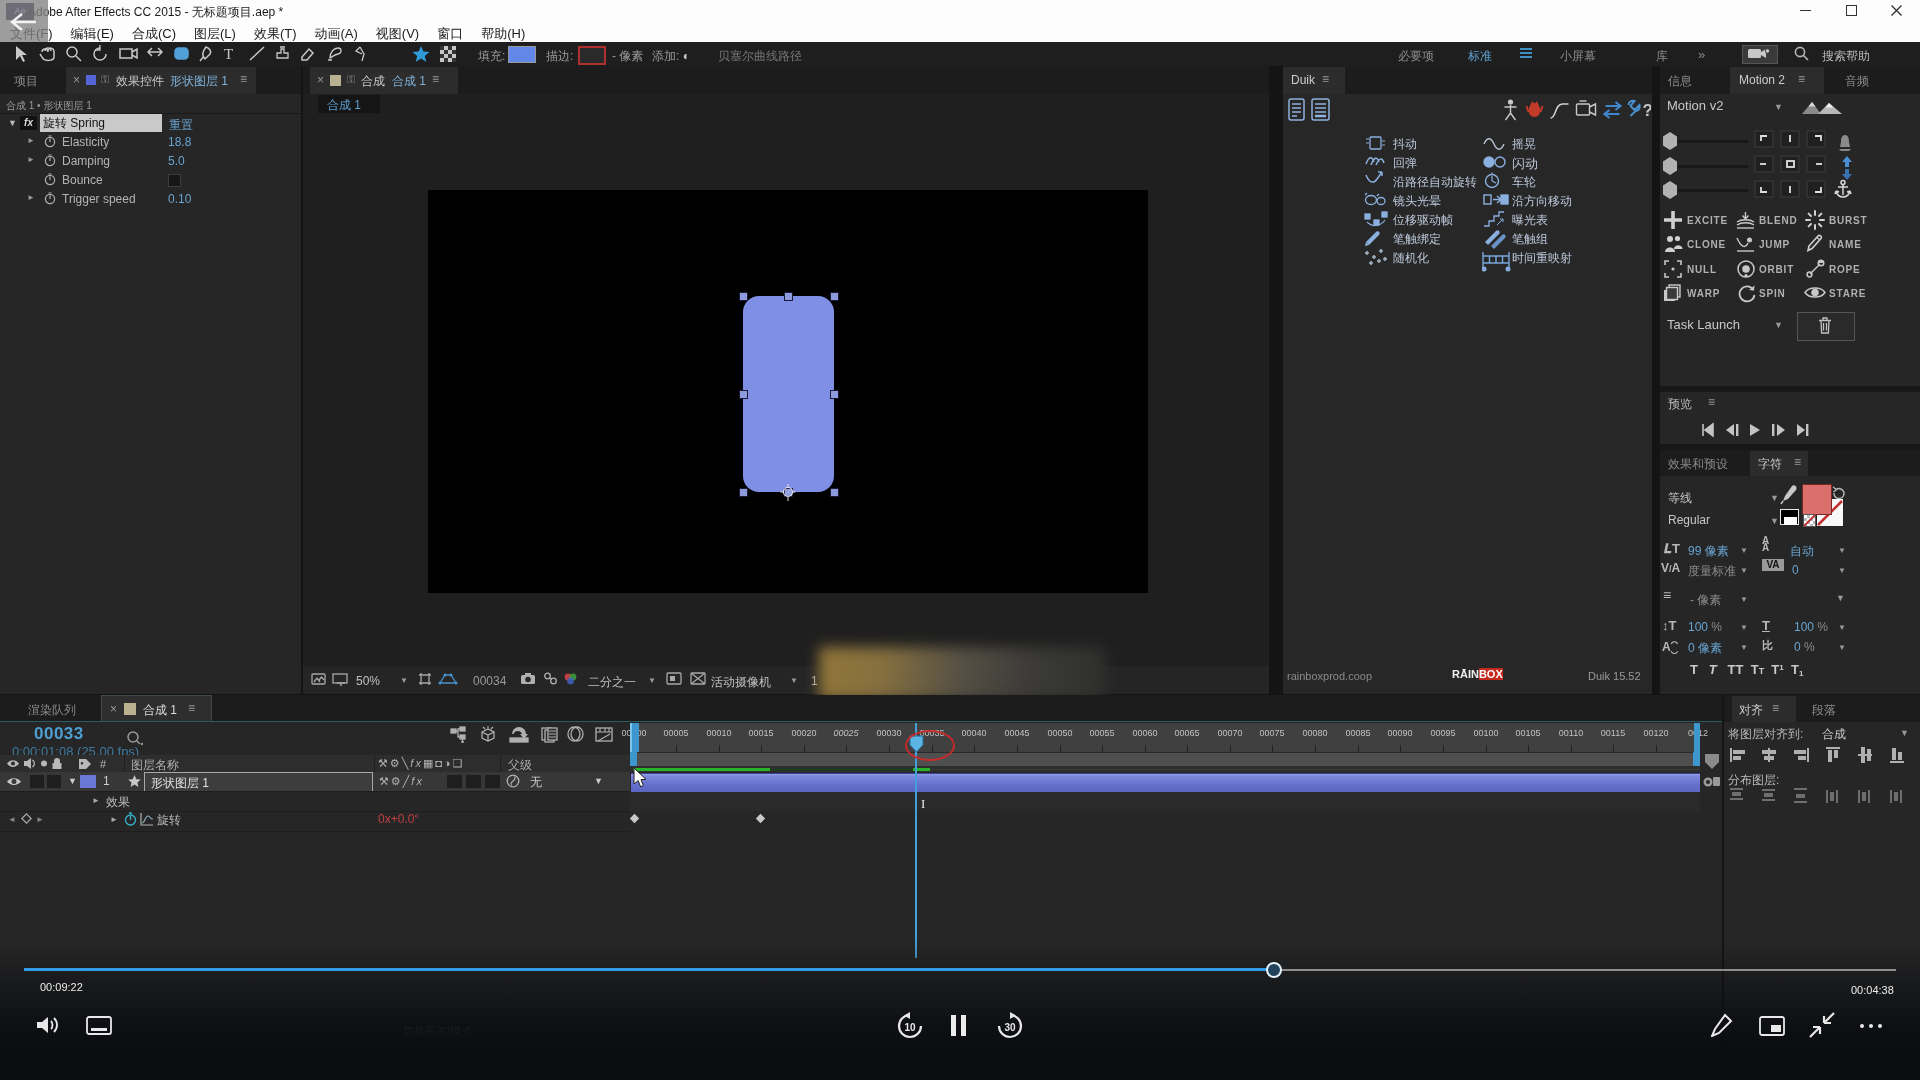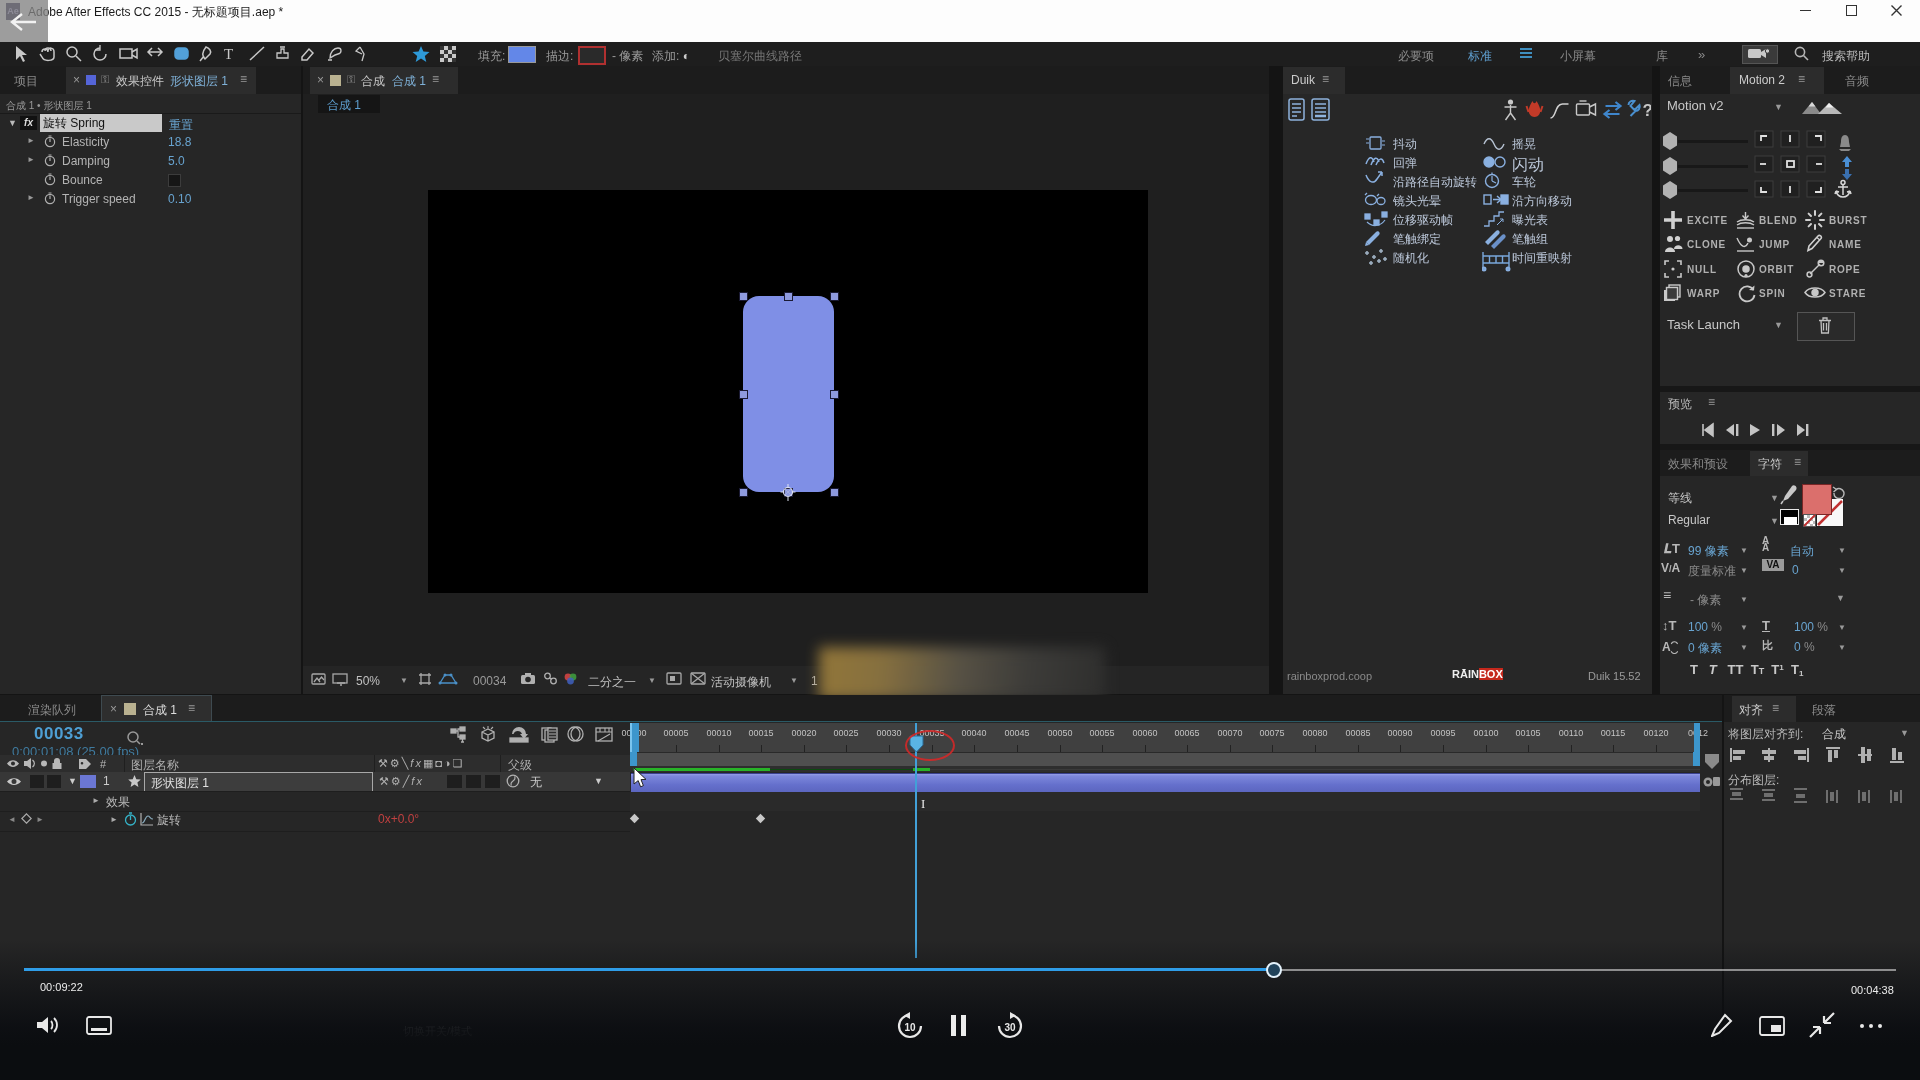--- a/index.html
+++ b/index.html
@@ -8,29 +8,32 @@
 .t{position:absolute;white-space:nowrap;}
 .dim{color:#8a8a8a;}
 .val{color:#68a3cf;}
 svg{display:block;}
 </style>
 </head>
 <body>
 <div id="stage">
 
 <div class="abs" style="left:0;top:0;width:1920px;height:42px;background:#fdfdfd;"></div>
-<div class="t" style="left:6px;top:3px;width:14px;height:17px;background:#2a2550;color:#b5aee4;font-size:9px;font-weight:bold;text-align:center;line-height:17px;">Ae</div>
+<div class="t" style="left:6px;top:3px;width:28px;height:17px;background:#2a2550;color:#b5aee4;font-size:9px;font-weight:bold;text-align:center;line-height:17px;">Ae</div>
 <div class="t" style="left:28px;top:4px;font-size:12px;color:#1a1a1a;">Adobe After Effects CC 2015 - 无标题项目.aep *</div>
 
 <div class="t" style="left:1800px;top:10px;width:11px;height:1px;background:#333;"></div>
 <div class="t" style="left:1846px;top:5px;width:9px;height:9px;border:1.5px solid #333;"></div>
 <svg class="abs" style="left:1891px;top:5px" width="11" height="11" viewBox="0 0 11 11">
       <path d="M0.5 0.5 L10.5 10.5 M10.5 0.5 L0.5 10.5" stroke="#333" stroke-width="1.4"></path>
     </svg>
 
+<div class="t" id="menus" style="left:10px;top:25px;font-size:13px;color:#1a1a1a;letter-spacing:0;">
+<span style="margin-right:18px;">文件(F)</span><span style="margin-right:18px;">编辑(E)</span><span style="margin-right:18px;">合成(C)</span><span style="margin-right:18px;">图层(L)</span><span style="margin-right:18px;">效果(T)</span><span style="margin-right:18px;">动画(A)</span><span style="margin-right:18px;">视图(V)</span><span style="margin-right:18px;">窗口</span><span>帮助(H)</span>
+</div>
 
 <div class="abs" style="left:0;top:0;width:48px;height:43px;background:rgba(130,130,130,0.78);"></div>
 <svg class="abs" style="left:8px;top:12px" width="30" height="20" viewBox="0 0 30 20">
       <path d="M14 2 L4 10 L14 18 M4 10 L28 10" stroke="#f2f2f2" stroke-width="2.4" fill="none"></path>
     </svg>
 
 <div class="abs" style="left:0;top:42px;width:1920px;height:24px;background:#1e1e1e;"></div>
 <div id="tools">
 <svg class="abs" style="left:12px;top:44px" width="760" height="20" viewBox="0 0 760 20" fill="none" stroke="#c8c8c8" stroke-width="1.5">
   <path d="M4 2 L4 16 L8 12 L11 18 L13 17 L10 11 L15 11 Z" fill="#c8c8c8" stroke="none"></path>
@@ -321,21 +324,21 @@
           </g>
       <g stroke-width="1.4">
             <path d="M1 122 L27 122 M1 129 L27 129 M1 118 L1 133 M27 118 L27 133 M7.5 122 L7.5 129 M14 122 L14 129 M20.5 122 L20.5 129" stroke="#7aa8dc"></path>
             <circle cx="2" cy="135" r="1.8" fill="#7aa8dc"></circle>
             <circle cx="26" cy="135" r="1.8" fill="#7aa8dc"></circle>
           </g>
     </svg>
     <div class="t" style="left:110px;top:70px;font-size:12px;color:#bcc8da;">抖动</div>
     <div class="t" style="left:229px;top:70px;font-size:12px;color:#bcc8da;">摇晃</div>
     <div class="t" style="left:110px;top:89px;font-size:12px;color:#bcc8da;">回弹</div>
-    <div class="t" style="left:229px;top:89px;font-size:16px;color:#bcc8da;">闪动</div>
+    <div class="t" style="left:229px;top:89px;font-size:13px;color:#bcc8da;">闪动</div>
     <div class="t" style="left:110px;top:108px;font-size:12px;color:#bcc8da;">沿路径自动旋转</div>
     <div class="t" style="left:229px;top:108px;font-size:12px;color:#bcc8da;">车轮</div>
     <div class="t" style="left:110px;top:127px;font-size:12px;color:#bcc8da;">镜头光晕</div>
     <div class="t" style="left:229px;top:127px;font-size:12px;color:#bcc8da;">沿方向移动</div>
     <div class="t" style="left:110px;top:146px;font-size:12px;color:#bcc8da;">位移驱动帧</div>
     <div class="t" style="left:229px;top:146px;font-size:12px;color:#bcc8da;">曝光表</div>
     <div class="t" style="left:110px;top:165px;font-size:12px;color:#bcc8da;">笔触绑定</div>
     <div class="t" style="left:229px;top:165px;font-size:12px;color:#bcc8da;">笔触组</div>
     <div class="t" style="left:110px;top:184px;font-size:12px;color:#bcc8da;">随机化</div>
     <div class="t" style="left:229px;top:184px;font-size:12px;color:#bcc8da;">时间重映射</div>
@@ -686,21 +689,21 @@
           <div class="t" style="left:634px;top:33px;font-size:9px;color:#c2c2c2;transform:translateX(-50%);">00000</div>
           <div class="abs" style="left:634px;top:50px;width:1px;height:7px;background:#222;"></div>
           <div class="t" style="left:676px;top:33px;font-size:9px;color:#c2c2c2;transform:translateX(-50%);">00005</div>
           <div class="abs" style="left:676px;top:50px;width:1px;height:7px;background:#222;"></div>
           <div class="t" style="left:719px;top:33px;font-size:9px;color:#c2c2c2;transform:translateX(-50%);">00010</div>
           <div class="abs" style="left:719px;top:50px;width:1px;height:7px;background:#222;"></div>
           <div class="t" style="left:761px;top:33px;font-size:9px;color:#c2c2c2;transform:translateX(-50%);">00015</div>
           <div class="abs" style="left:761px;top:50px;width:1px;height:7px;background:#222;"></div>
           <div class="t" style="left:804px;top:33px;font-size:9px;color:#c2c2c2;transform:translateX(-50%);">00020</div>
           <div class="abs" style="left:804px;top:50px;width:1px;height:7px;background:#222;"></div>
-          <div class="t" style="left:846px;top:33px;font-size:9px;color:#c2c2c2;transform:translateX(-50%);">00025</div>
+          <div class="t" style="left:846px;top:33px;font-size:9px;color:#c2c2c2;transform:translateX(-50%);font-style:italic;">00025</div>
           <div class="abs" style="left:846px;top:50px;width:1px;height:7px;background:#222;"></div>
           <div class="t" style="left:889px;top:33px;font-size:9px;color:#c2c2c2;transform:translateX(-50%);">00030</div>
           <div class="abs" style="left:889px;top:50px;width:1px;height:7px;background:#222;"></div>
           <div class="t" style="left:932px;top:33px;font-size:9px;color:#c2c2c2;transform:translateX(-50%);">00035</div>
           <div class="abs" style="left:932px;top:50px;width:1px;height:7px;background:#222;"></div>
           <div class="t" style="left:974px;top:33px;font-size:9px;color:#c2c2c2;transform:translateX(-50%);">00040</div>
           <div class="abs" style="left:974px;top:50px;width:1px;height:7px;background:#222;"></div>
           <div class="t" style="left:1017px;top:33px;font-size:9px;color:#c2c2c2;transform:translateX(-50%);">00045</div>
           <div class="abs" style="left:1017px;top:50px;width:1px;height:7px;background:#222;"></div>
           <div class="t" style="left:1060px;top:33px;font-size:9px;color:#c2c2c2;transform:translateX(-50%);">00050</div>

